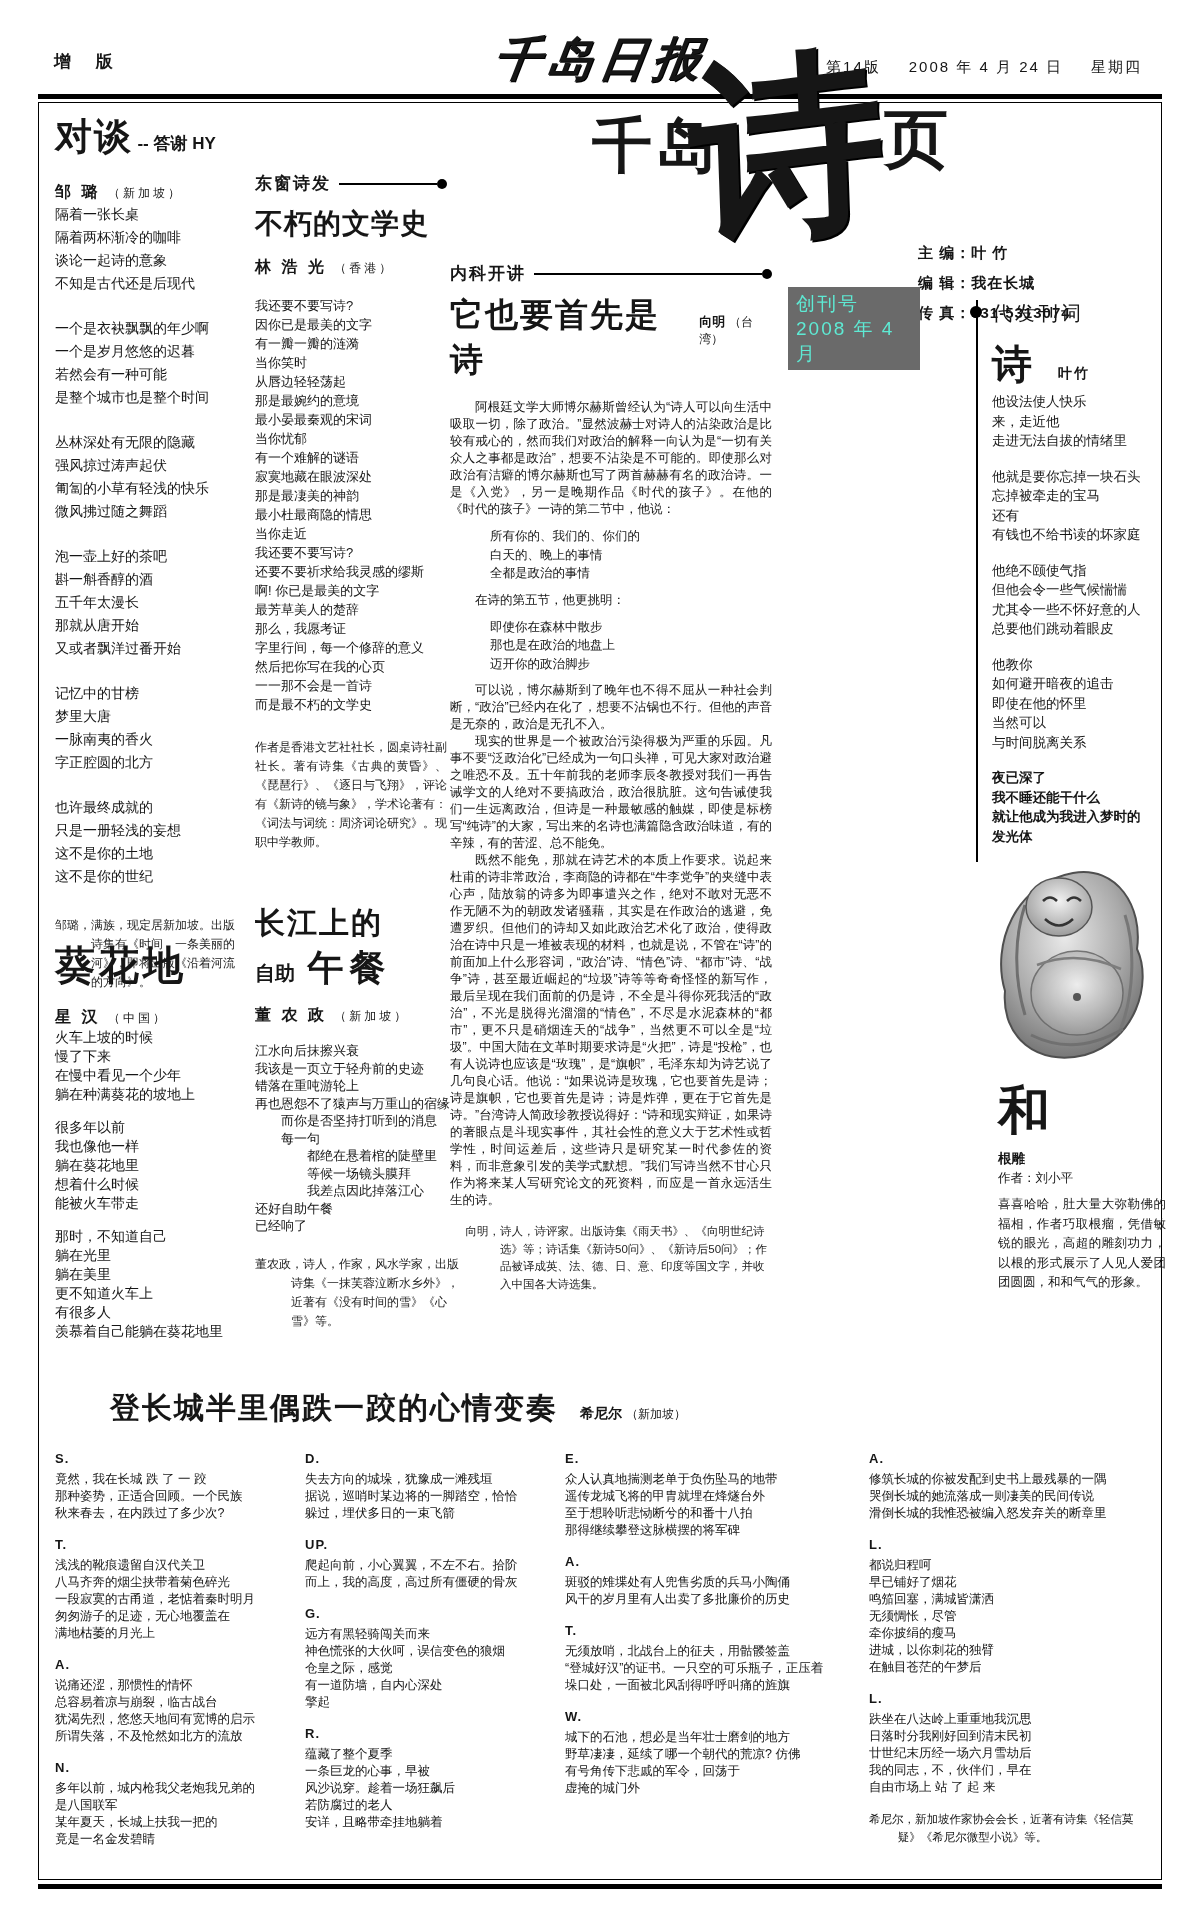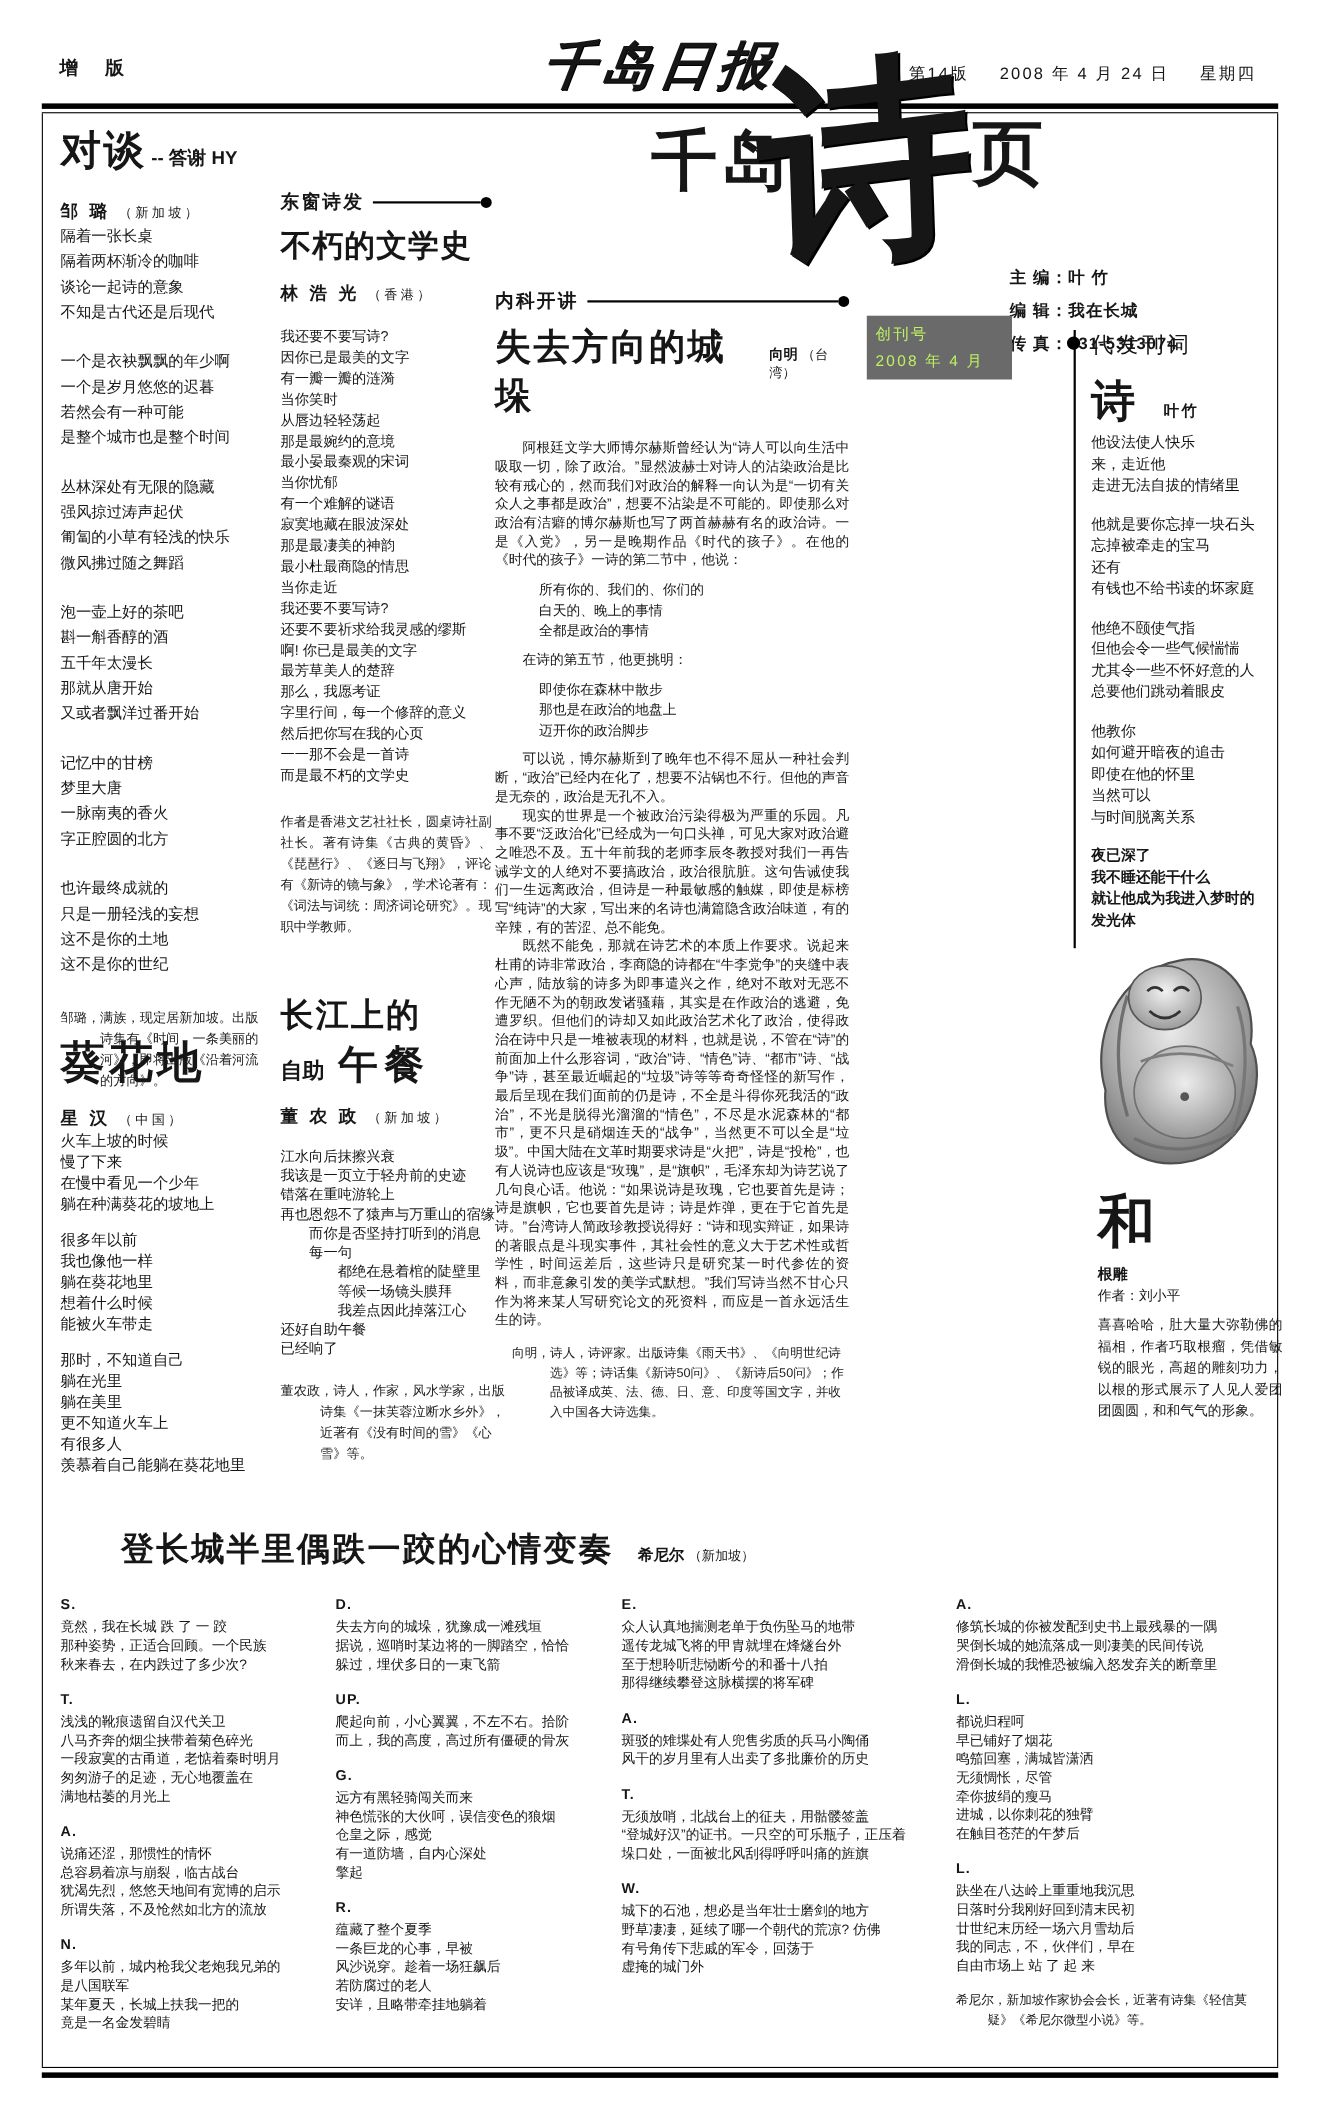--- a/index.html
+++ b/index.html
@@ -70,22 +70,22 @@
   
   .logo-left{left:592px;top:106px;font-family:"Liberation Serif","DejaVu Serif",serif;
              font-size:60px;font-weight:bold;letter-spacing:4px;}
   .logo-shi{left:690px;top:52px;font-family:"Liberation Serif","DejaVu Serif",serif;
             font-size:195px;font-weight:bold;line-height:1;transform:rotate(-7deg) skewX(-5deg);
             text-shadow:2px 2px 0 #000;}
   .logo-right{left:884px;top:96px;font-family:"Liberation Serif","DejaVu Serif",serif;
               font-size:64px;font-weight:bold;}
   .editor-info{left:918px;top:238px;font-size:15px;font-weight:bold;line-height:30px;letter-spacing:1px;}
 
-  .issue-box{left:788px;top:287px;width:116px;background:#6a6a6a;color:#bef264;
-             font-size:14px;line-height:25px;padding:4px 8px;letter-spacing:2px;}
+  .issue-box{left:788px;top:287px;width:116px;background:#6a6a6a;color:#5eead4;
+             font-size:19px;line-height:25px;padding:4px 8px;letter-spacing:2px;}
 
   
   .sec-daifa{left:976px;top:300px;width:186px;border-left:2px solid #000;padding-left:14px;}
   .daifa-dot{position:absolute;left:-8px;top:6px;width:12px;height:12px;border-radius:50%;background:#000;}
   .daifa-label{font-size:20px;font-weight:normal;letter-spacing:3px;}
   .daifa-titlerow{margin-top:10px;display:flex;align-items:baseline;}
   .daifa-title{font-size:40px;font-weight:bold;}
   .daifa-author{margin-left:26px;font-size:14px;font-weight:bold;letter-spacing:2px;}
   .sec-daifa .poem{font-size:13.5px;line-height:19.5px;margin-top:14px;}
 
@@ -266,21 +266,21 @@
     <div class="bio hang">董农政，诗人，作家，风水学家，出版诗集《一抹芙蓉泣断水乡外》，近著有《没有时间的雪》《心雪》等。</div>
   </div>
 
   <div class="abs sec-shenren">
     <div class="col-label">
       <span>内科开讲</span>
       <span class="label-rule"></span>
       <span class="enddot"></span>
     </div>
     <div class="shenren-titlerow">
-      <span class="shenren-title">失去方向的城垛</span>
+      <span class="shenren-title">它也要首先是诗</span>
       <span class="shenren-author">
         <span>向明</span>
         <span class="paren">（台湾）</span>
       </span>
     </div>
     <div class="shenren-body">
 
     <p class="sz-para">阿根廷文学大师博尔赫斯曾经认为“诗人可以向生活中吸取一切，除了政治。”显然波赫士对诗人的沾染政治是比较有戒心的，然而我们对政治的解释一向认为是“一切有关众人之事都是政治”，想要不沾染是不可能的。即使那么对政治有洁癖的博尔赫斯也写了两首赫赫有名的政治诗。一是《入党》，另一是晚期作品《时代的孩子》。在他的《时代的孩子》一诗的第二节中，他说：</p>
         <p class="sz-verse">所有你的、我们的、你们的
 白天的、晚上的事情

